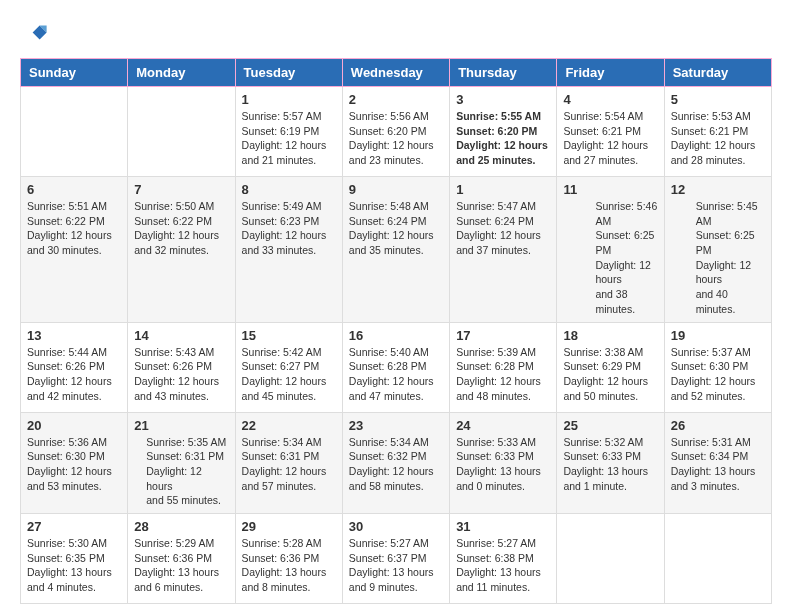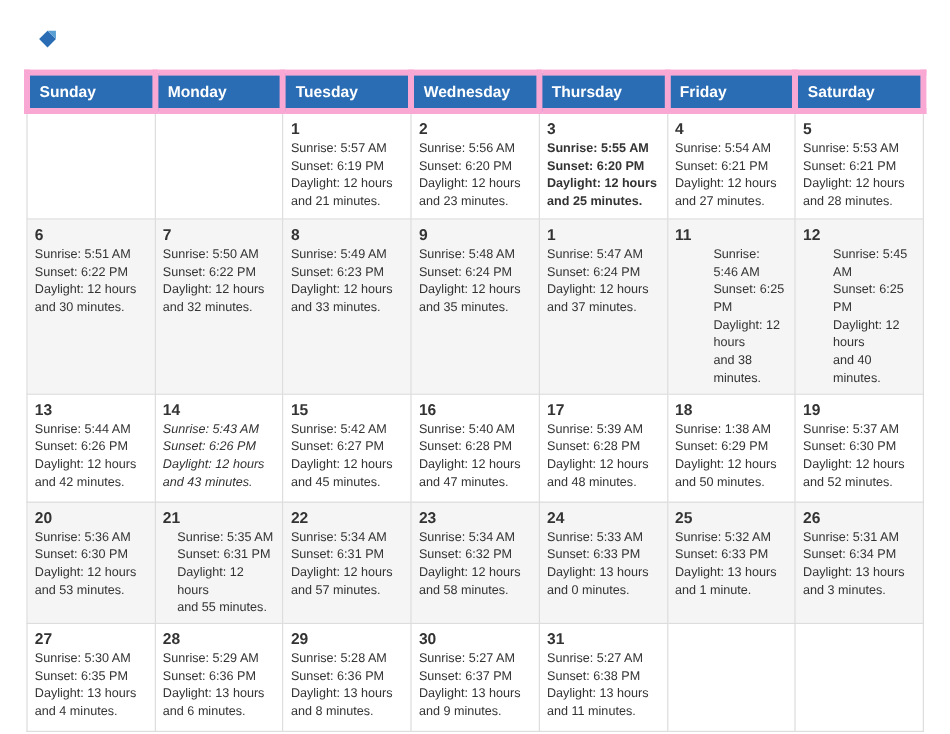--- a/index.html
+++ b/index.html
@@ -56,21 +56,21 @@
       width: 100%;
       border-collapse: collapse;
       table-layout: fixed;
     }
     .calendar th {
       background-color: #2a6db5;
       color: #fff;
       text-align: left;
       padding: 6px 8px;
       font-size: 13px;
-      border: 5px solid #f9a8d4;
+      border: 1px solid #f9a8d4;
     }
     .calendar td {
       vertical-align: top;
       padding: 5px 6px;
       border: 1px solid #ddd;
       font-size: 11px;
       color: #333;
       background: #fff;
       min-height: 80px;
       height: 90px;
@@ -217,21 +217,21 @@
       <tr>
         <td>
           <div class="day-number">13</div>
           <div class="day-info" style="white-space: pre-line;">Sunrise: 5:44 AM
 Sunset: 6:26 PM
 Daylight: 12 hours
 and 42 minutes.</div>
         </td>
         <td>
           <div class="day-number">14</div>
-          <div class="day-info" style="white-space: pre-line; font-style: italic;">Sunrise: 5:43 AM
+          <div class="day-info" style="white-space: pre-line;">Sunrise: 5:43 AM
 Sunset: 6:26 PM
 Daylight: 12 hours
 and 43 minutes.</div>
         </td>
         <td>
           <div class="day-number">15</div>
           <div class="day-info" style="white-space: pre-line;">Sunrise: 5:42 AM
 Sunset: 6:27 PM
 Daylight: 12 hours
 and 45 minutes.</div>
@@ -245,21 +245,21 @@
         </td>
         <td>
           <div class="day-number">17</div>
           <div class="day-info" style="white-space: pre-line;">Sunrise: 5:39 AM
 Sunset: 6:28 PM
 Daylight: 12 hours
 and 48 minutes.</div>
         </td>
         <td>
           <div class="day-number">18</div>
-          <div class="day-info" style="white-space: pre-line;">Sunrise: 1:38 AM
+          <div class="day-info" style="white-space: pre-line;">Sunrise: 3:38 AM
 Sunset: 6:29 PM
 Daylight: 12 hours
 and 50 minutes.</div>
         </td>
         <td>
           <div class="day-number">19</div>
           <div class="day-info" style="white-space: pre-line;">Sunrise: 5:37 AM
 Sunset: 6:30 PM
 Daylight: 12 hours
 and 52 minutes.</div>

